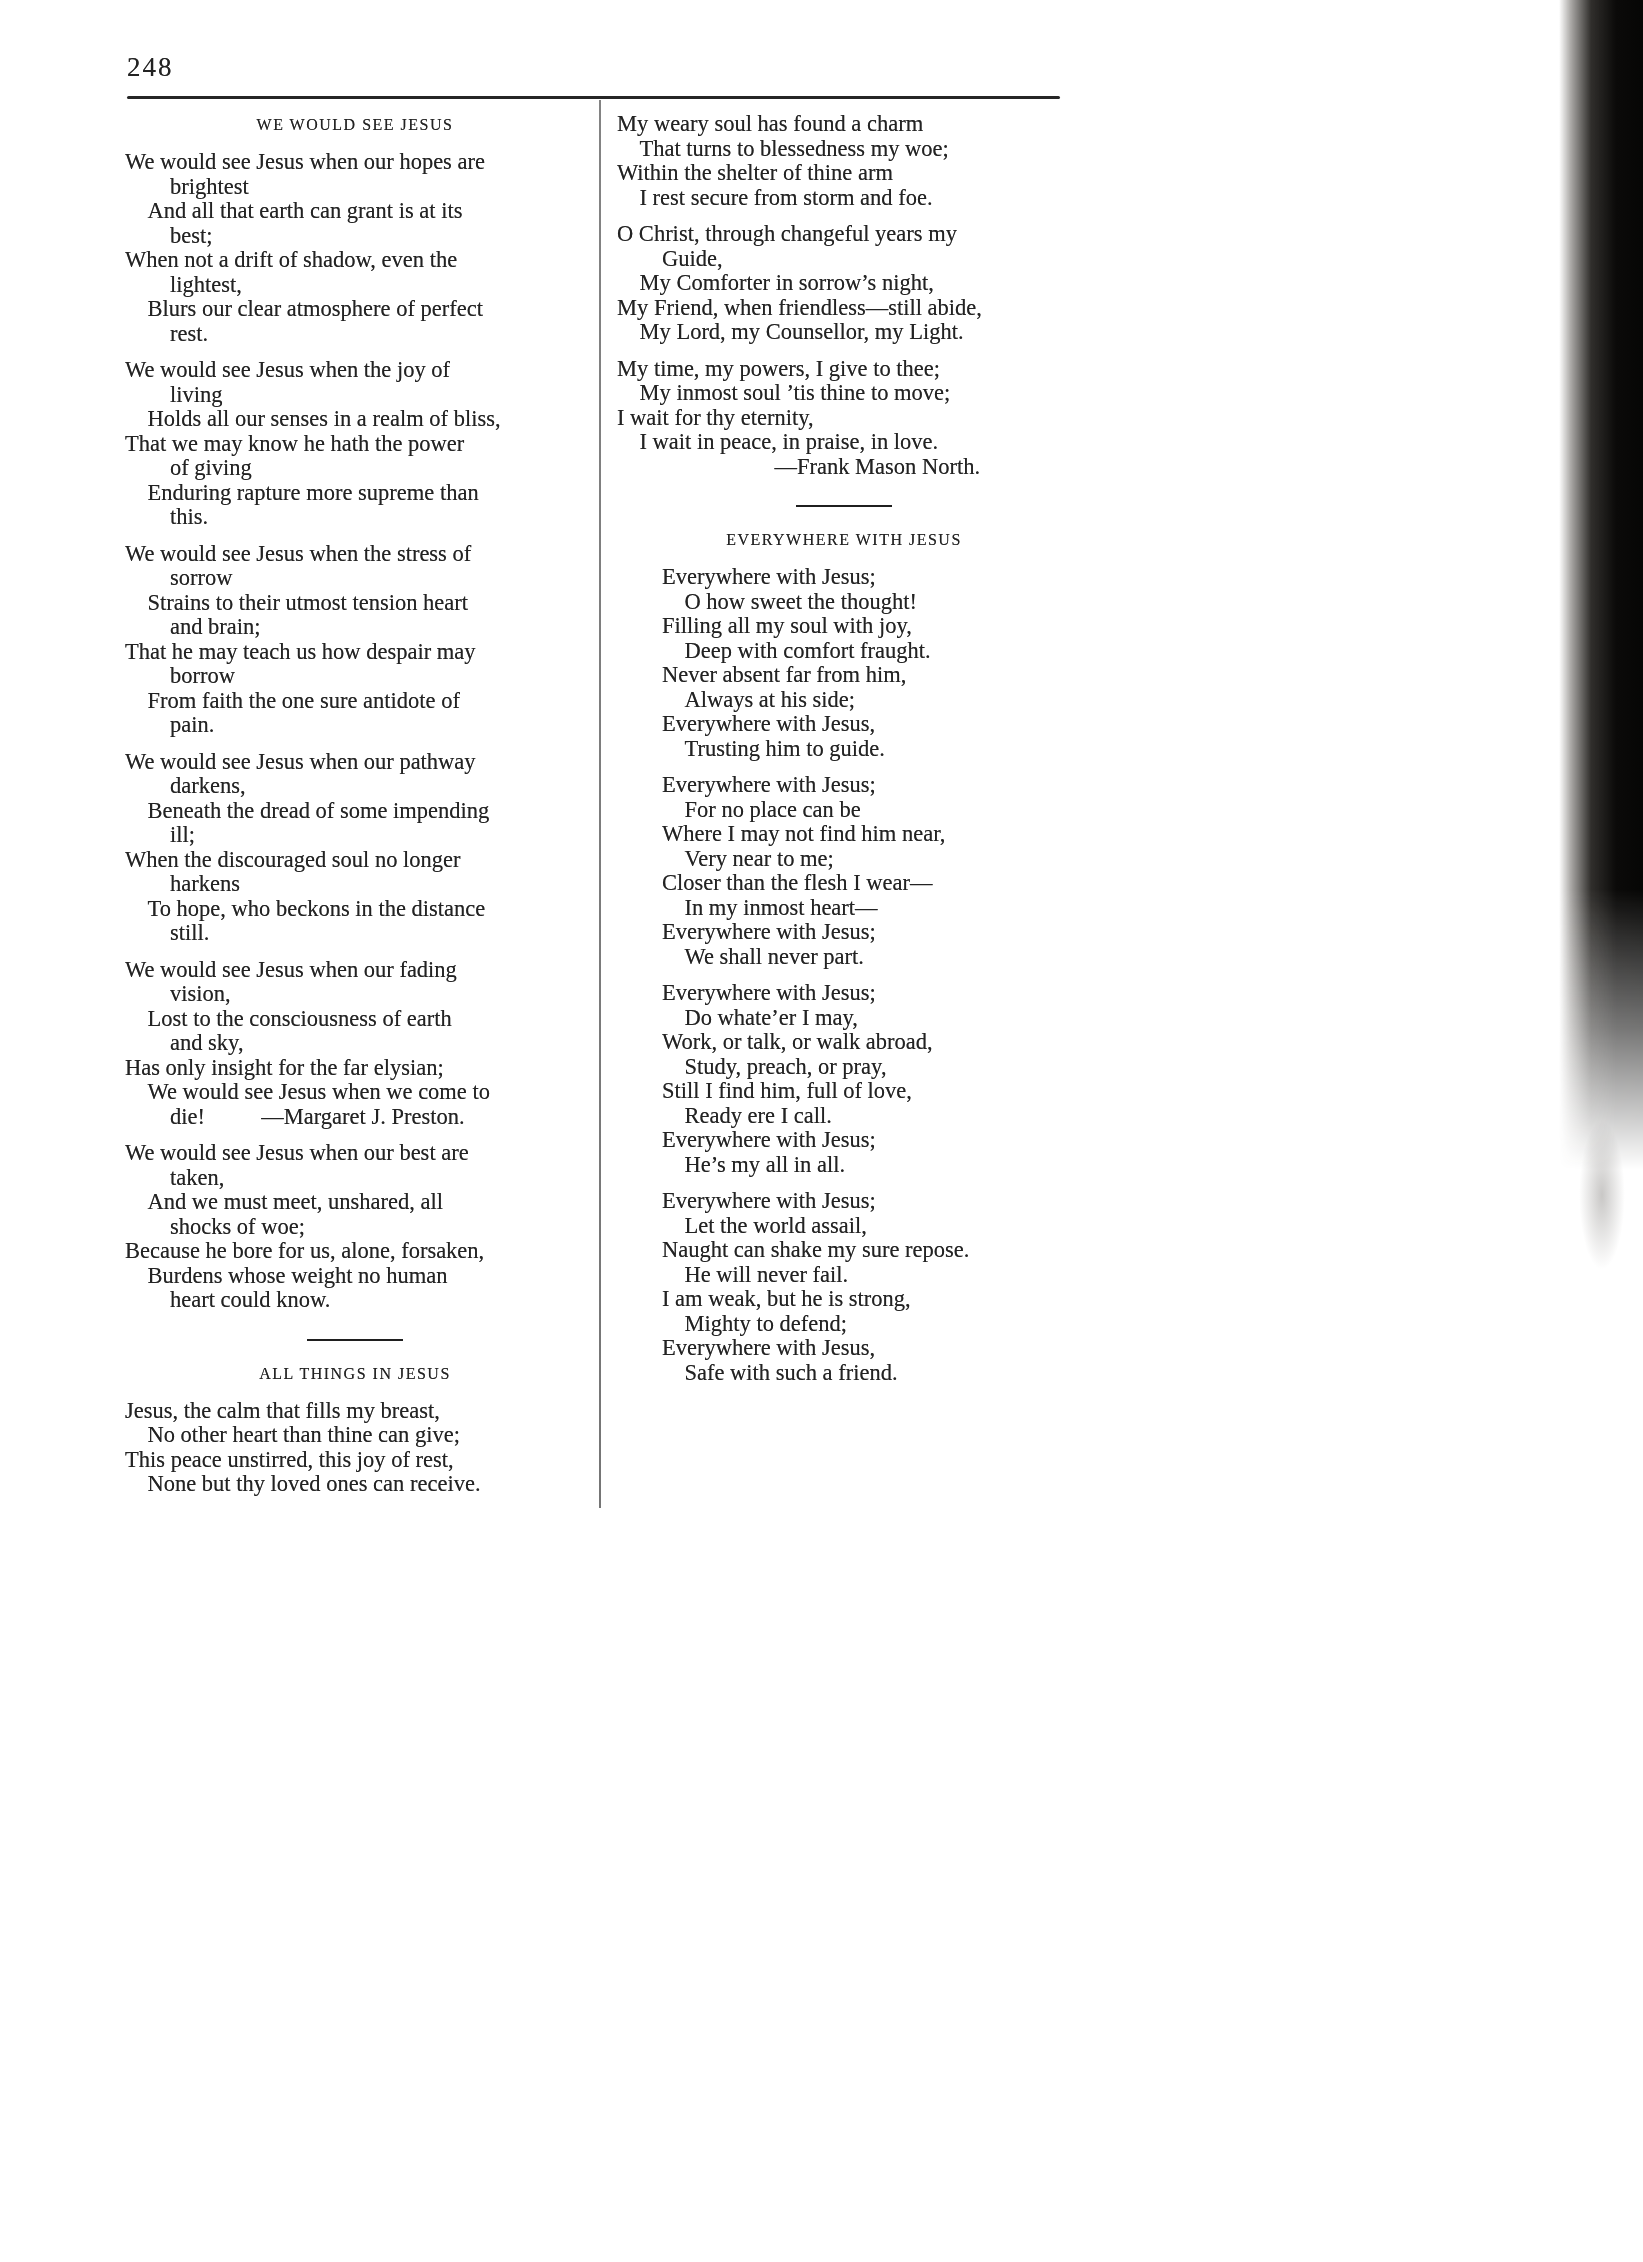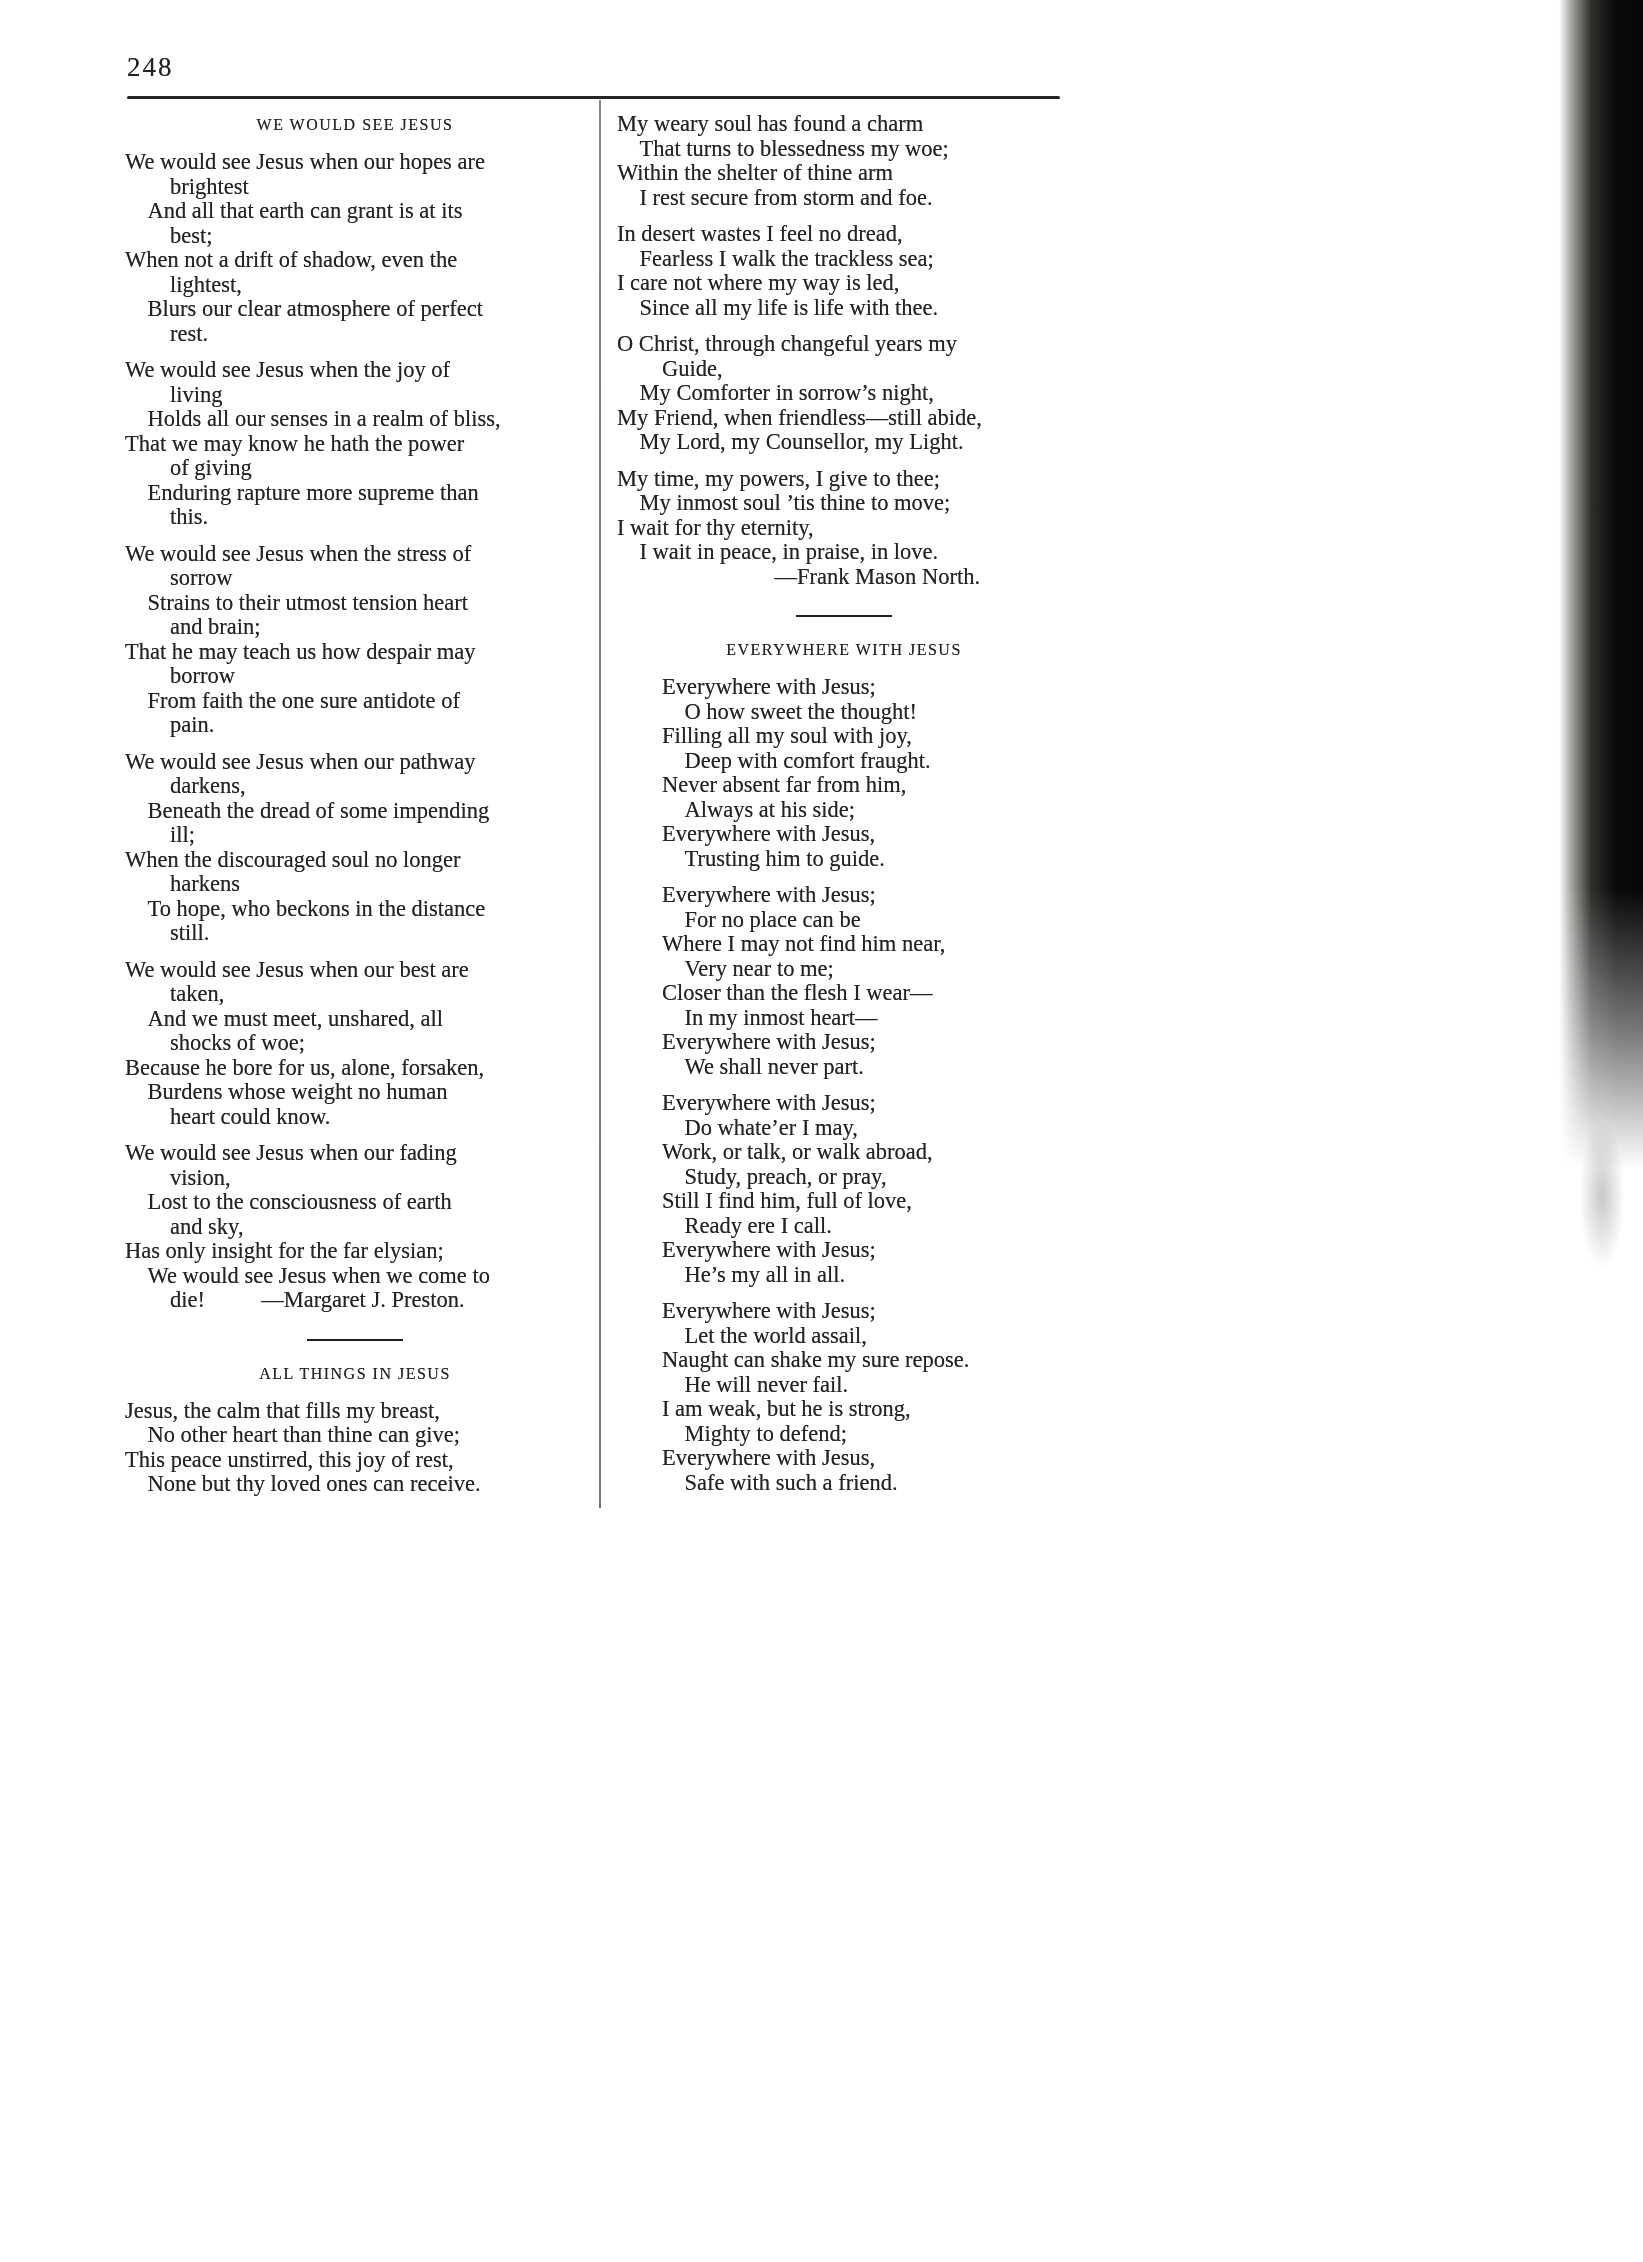--- a/index.html
+++ b/index.html
@@ -115,37 +115,37 @@
           <div class="poem-line">We would see Jesus when our pathway</div>
           <div class="poem-line">        darkens,</div>
           <div class="poem-line">    Beneath the dread of some impending</div>
           <div class="poem-line">        ill;</div>
           <div class="poem-line">When the discouraged soul no longer</div>
           <div class="poem-line">        harkens</div>
           <div class="poem-line">    To hope, who beckons in the distance</div>
           <div class="poem-line">        still.</div>
         </div>
         <div class="stanza">
+          <div class="poem-line">We would see Jesus when our fading</div>
+          <div class="poem-line">        vision,</div>
+          <div class="poem-line">    Lost to the consciousness of earth</div>
+          <div class="poem-line">        and sky,</div>
+          <div class="poem-line">Has only insight for the far elysian;</div>
+          <div class="poem-line">    We would see Jesus when we come to</div>
+          <div class="poem-line">        die!          —Margaret J. Preston.</div>
+        </div>
+        <div class="stanza">
           <div class="poem-line">We would see Jesus when our best are</div>
           <div class="poem-line">        taken,</div>
           <div class="poem-line">    And we must meet, unshared, all</div>
           <div class="poem-line">        shocks of woe;</div>
           <div class="poem-line">Because he bore for us, alone, forsaken,</div>
           <div class="poem-line">    Burdens whose weight no human</div>
           <div class="poem-line">        heart could know.</div>
         </div>
-        <div class="stanza">
-          <div class="poem-line">We would see Jesus when our fading</div>
-          <div class="poem-line">        vision,</div>
-          <div class="poem-line">    Lost to the consciousness of earth</div>
-          <div class="poem-line">        and sky,</div>
-          <div class="poem-line">Has only insight for the far elysian;</div>
-          <div class="poem-line">    We would see Jesus when we come to</div>
-          <div class="poem-line">        die!          —Margaret J. Preston.</div>
-        </div>
       </div>
 
     <div class="section-divider"></div>
 
     <div class="poem-title">ALL THINGS IN JESUS</div>
     <div class="poem-body">
         <div class="stanza">
           <div class="poem-line">Jesus, the calm that fills my breast,</div>
           <div class="poem-line">    No other heart than thine can give;</div>
           <div class="poem-line">This peace unstirred, this joy of rest,</div>
@@ -154,26 +154,20 @@
       </div>
   </div>
 
   <div class="text-col col-right">
     <div class="poem-body">
         <div class="stanza">
           <div class="poem-line">My weary soul has found a charm</div>
           <div class="poem-line">    That turns to blessedness my woe;</div>
           <div class="poem-line">Within the shelter of thine arm</div>
           <div class="poem-line">    I rest secure from storm and foe.</div>
-        </div>
-        <div class="stanza">
-          <div class="poem-line">In desert wastes I feel no dread,</div>
-          <div class="poem-line">    Fearless I walk the trackless sea;</div>
-          <div class="poem-line">I care not where my way is led,</div>
-          <div class="poem-line">    Since all my life is life with thee.</div>
         </div>
         <div class="stanza">
           <div class="poem-line">O Christ, through changeful years my</div>
           <div class="poem-line">        Guide,</div>
           <div class="poem-line">    My Comforter in sorrow’s night,</div>
           <div class="poem-line">My Friend, when friendless—still abide,</div>
           <div class="poem-line">    My Lord, my Counsellor, my Light.</div>
         </div>
         <div class="stanza">
           <div class="poem-line">My time, my powers, I give to thee;</div>

